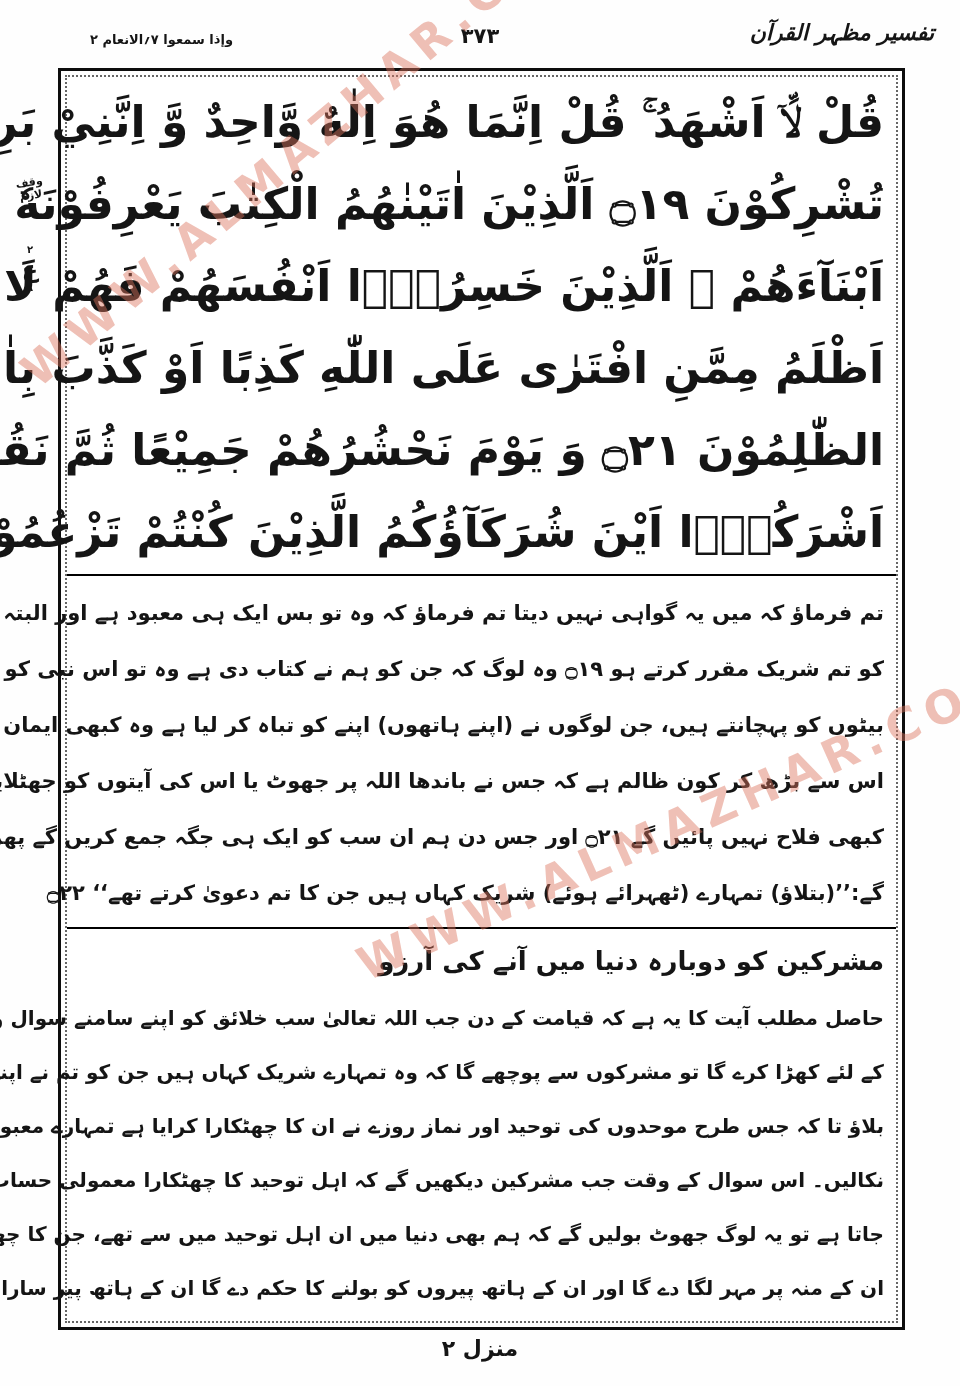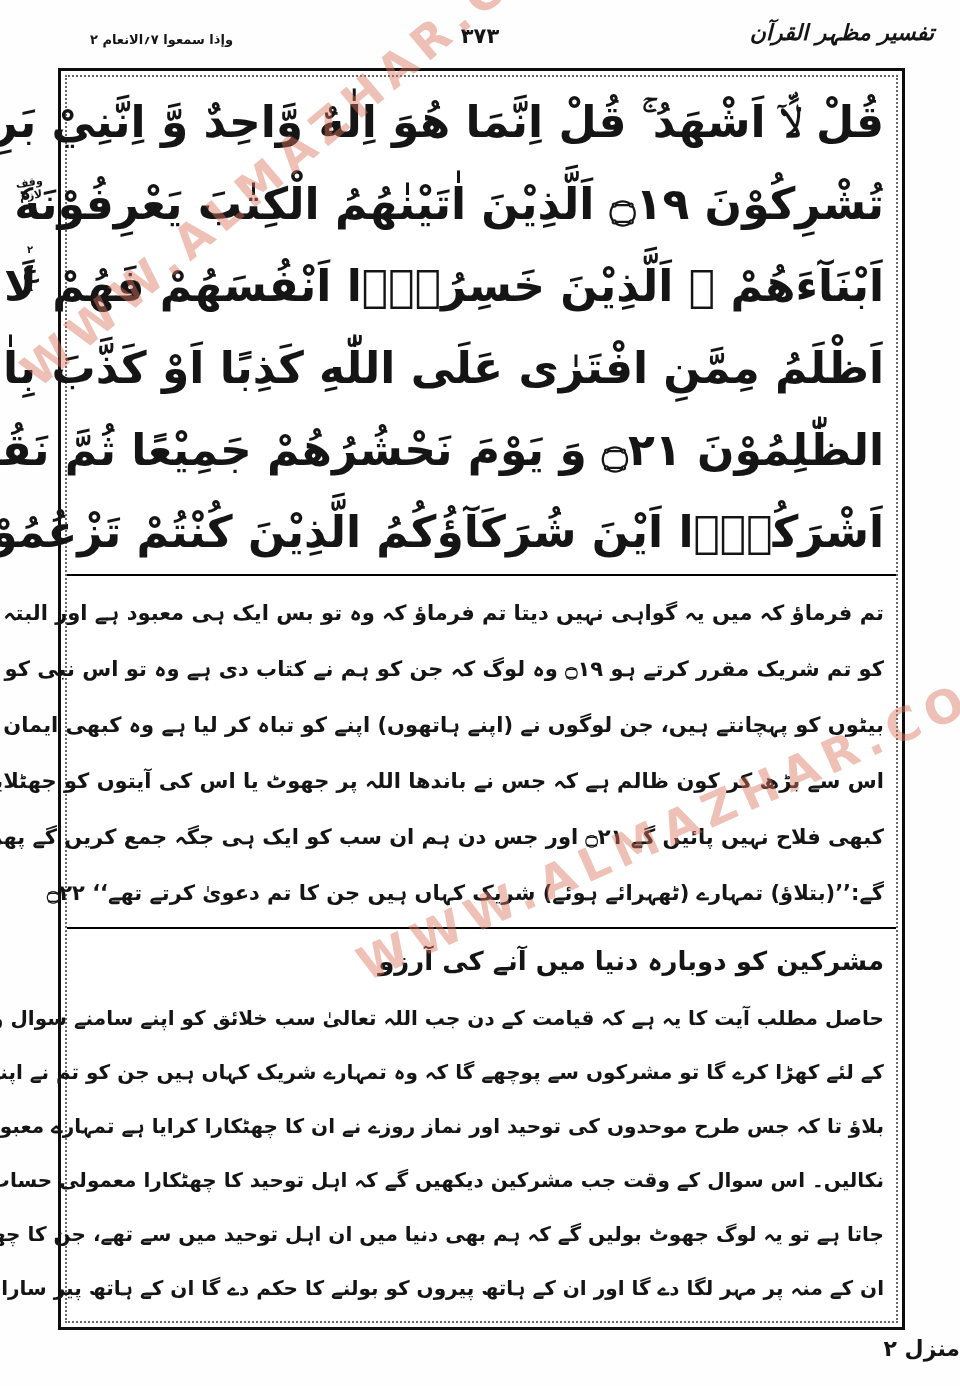--- a/index.html
+++ b/index.html
@@ -44,21 +44,21 @@
   .comm-heading { text-align:right; font-size:26px; font-weight:bold;
                   height:56px; line-height:52px; }
   .cline { font-size:20px; font-weight:bold; line-height:54px; height:54px;
            text-align:justify; text-align-last:justify; white-space:nowrap; }
   
   .wm { position:absolute; font-size:46px; font-weight:bold; letter-spacing:8px;
         color:rgba(219,116,94,0.45); pointer-events:none; white-space:nowrap; z-index:5; }
   .wm-1 { left:28px; top:350px; transform:rotate(-40deg); transform-origin:left center; }
   .wm-2 { left:360px; top:940px; transform:rotate(-24deg); transform-origin:left center; }
   
-  .footer { position:absolute; left:0; right:0; top:1336px; 
+  .footer { position:absolute; left:0; right:0; top:1336px; text-align:center;
             font-size:22px; font-weight:bold; direction:rtl; }
 </style>
 </head>
 <body>
 
 <div class="page">
 
   <div class="hdr-title">تفسیر مظہر القرآن</div>
   <div class="hdr-page">۳۷۳</div>
   <div class="hdr-ref">وإذا سمعوا ۷؍الانعام ۲</div>

